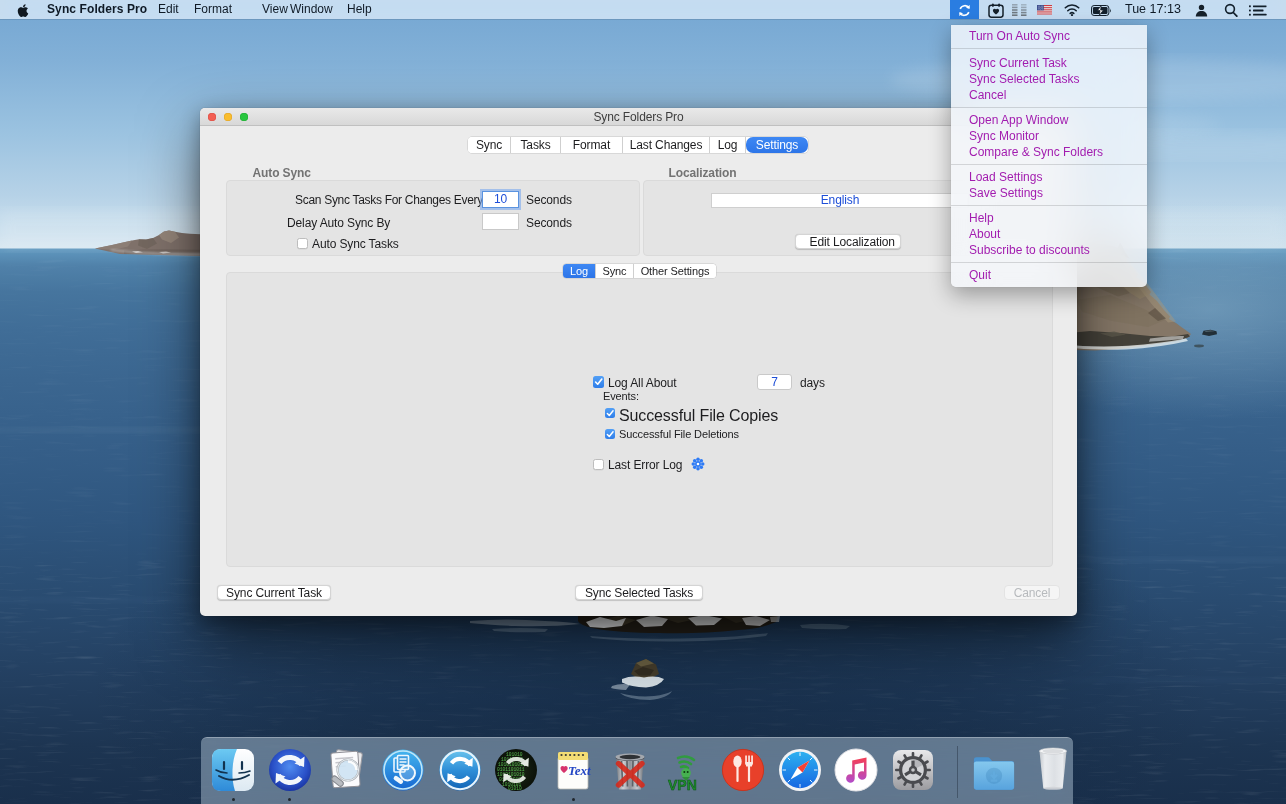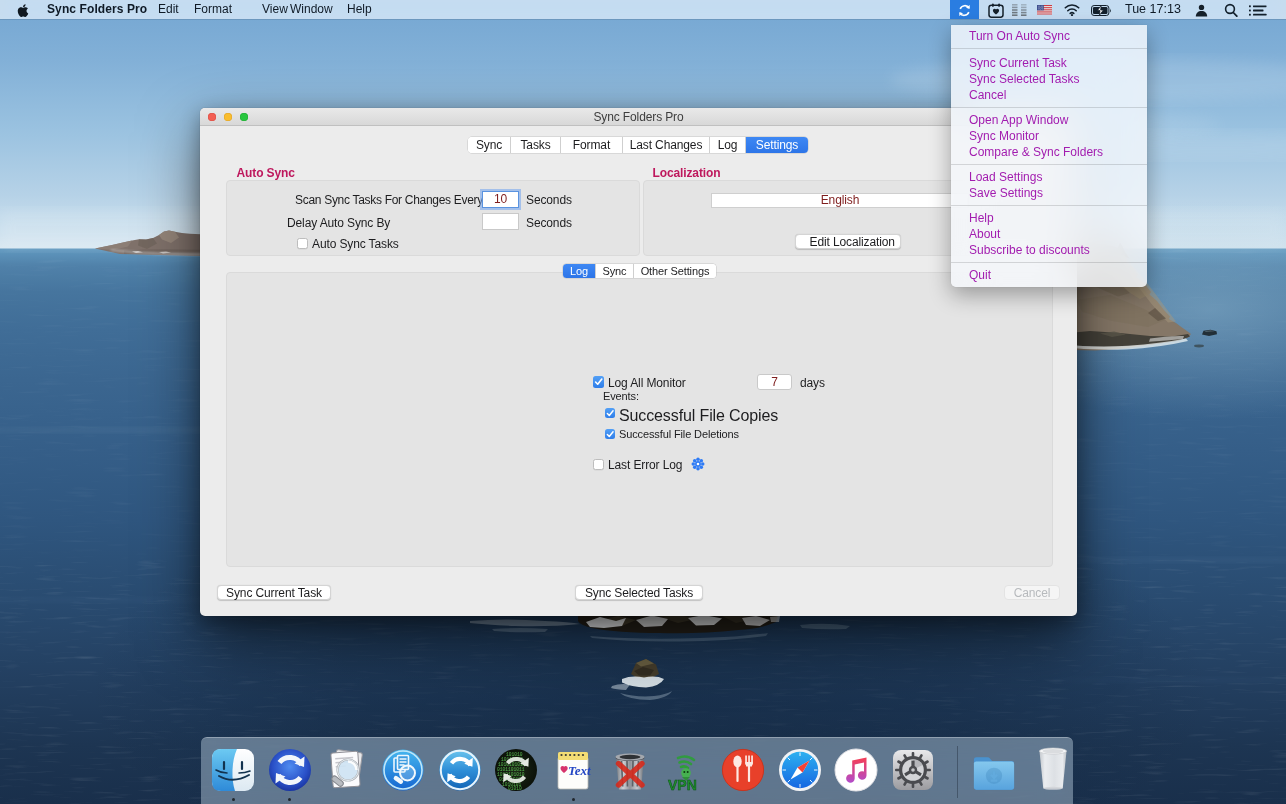--- a/index.html
+++ b/index.html
@@ -37,42 +37,42 @@
     box-shadow:0 24px 60px rgba(0,0,0,0.55), 0 6px 20px rgba(0,0,0,0.33), 0 0 1px rgba(0,0,0,0.4);
     z-index:10; font-size:12px; color:#1d1d1f; letter-spacing:-0.12px; }
   #titlebar { position:absolute; left:0; top:0; width:877px; height:18px;
     background:linear-gradient(#e9e9e9,#d8d8d8); border-bottom:1px solid #c0c0c0;
     border-radius:5px 5px 0 0; }
   #titlebar .tl { position:absolute; top:5px; width:8px; height:8px; border-radius:50%; }
   #title { position:absolute; left:0; right:0; top:0; height:18px; line-height:19px;
     text-align:center; color:#3e3e3e; font-size:12px; }
 
   .groupbox { position:absolute; background:#e4e4e4; border:1px solid #dadada; border-radius:4px; }
-  .grouplabel { position:absolute; font-weight:bold; color:#be185d; }
+  .grouplabel { position:absolute; font-weight:bold; color:#737373;margin-left:16px; }
 
   
   #tabs { position:absolute; left:268px; top:29px; height:16px; display:flex;
     border-radius:4px; box-shadow:0 0 0 0.5px #c3c3c3; background:#fff; }
   #tabs .tab { height:16px; line-height:16px; text-align:center; background:#fff;
     border-right:1px solid #cfcfcf; font-size:12px; }
   #tabs .tab:first-child { border-radius:4px 0 0 4px; }
   #tabs .tab:last-child  { border-radius:0 4px 4px 0; border-right:none; }
   #tabs .tab.sel { background:linear-gradient(#3e88f4,#2d75e8); color:#fff; }
 
   
   #seg { position:absolute; left:363px; top:156px; height:14px; display:flex;
     border-radius:3.5px; box-shadow:0 0 0 0.5px #c3c3c3; background:#fff; z-index:3; }
   #seg .s { height:14px; line-height:14px; text-align:center; background:#fff;
     border-right:1px solid #cfcfcf; font-size:11px; }
   #seg .s:first-child { border-radius:3.5px 0 0 3.5px; }
   #seg .s:last-child  { border-radius:0 3.5px 3.5px 0; border-right:none; }
   #seg .s.sel { background:linear-gradient(#3e88f4,#2d75e8); color:#fff; }
 
   .tfield { position:absolute; background:#fff; border:1px solid #c9c9c9;
-    text-align:center; font-size:12px; line-height:15px; color:#7f1d1d; }
+    text-align:center; font-size:12px; line-height:15px; color:#1d4ed8; }
   .btn { position:absolute; background:#fff; border:0.5px solid #d4d4d4; border-radius:4px;
     text-align:center; font-size:12px; color:#1d1d1f;
     box-shadow:0 0.5px 1px rgba(0,0,0,0.18); }
   .cb { position:absolute; border-radius:2.5px; }
   .cb.off { background:#fff; border:1px solid #bdbdbd; box-shadow:0 0.5px 0.5px rgba(0,0,0,0.08); }
   .cb.on  { background:linear-gradient(#53a0f6,#2e7de9); }
   .cb.on svg { position:absolute; left:0; top:0; }
   .lbl { position:absolute; white-space:nowrap; }
 
   
@@ -339,21 +339,21 @@
     <div class="tl" style="left:40.3px; background:#28c63f; box-shadow:inset 0 0 0 0.5px #1eaa32;"></div>
     <div id="title">Sync Folders Pro</div>
   </div>
 
   <div id="tabs">
     <div class="tab" style="width:43px;">Sync</div>
     <div class="tab" style="width:50px;">Tasks</div>
     <div class="tab" style="width:62px;">Format</div>
     <div class="tab" style="width:87px;">Last Changes</div>
     <div class="tab" style="width:36px;">Log</div>
-    <div class="tab sel" style="width:62px;">Settings</div>
+    <div class="tab sel" style="width:62px;border-radius:7px;">Settings</div>
   </div>
 
   <div class="grouplabel" style="left:36.5px; top:58px;">Auto Sync</div>
   <div class="groupbox" style="left:26px; top:72px; width:414px; height:76px;"></div>
   <div class="lbl" style="left:95px; top:85px; letter-spacing:-0.3px;">Scan Sync Tasks For Changes Every</div>
   <div class="tfield" style="left:282px; top:82.5px; width:37px; height:17px;
        border:1px solid #5a93e0; box-shadow:0 0 0 2px rgba(122,168,238,0.6);">10</div>
   <div class="lbl" style="left:326px; top:85px;">Seconds</div>
   <div class="lbl" style="left:87px; top:107.5px;">Delay Auto Sync By</div>
   <div class="tfield" style="left:282px; top:105px; width:37px; height:17px;"></div>
@@ -371,21 +371,21 @@
     <div class="s sel" style="width:33px;">Log</div>
     <div class="s" style="width:38px;">Sync</div>
     <div class="s" style="width:82px;">Other Settings</div>
   </div>
 
   <div class="cb on" style="left:392.5px; top:268px; width:11.5px; height:11.5px;">
     <svg width="11.5" height="11.5" viewBox="0 0 12 12">
         <polyline points="2.7,6.3 4.9,8.6 9.2,3.2" fill="none" stroke="#fff" stroke-width="1.7" stroke-linecap="round" stroke-linejoin="round"></polyline>
       </svg>
   </div>
-  <div class="lbl" style="left:408px; top:267.5px;">Log All Monitor</div>
+  <div class="lbl" style="left:408px; top:267.5px;">Log All About</div>
   <div class="tfield" style="left:557px; top:265.5px; width:35px; height:16px; border-radius:3px;">7</div>
   <div class="lbl" style="left:600px; top:267.5px;">days</div>
   <div class="lbl" style="left:403px; top:281.5px; font-size:11px;">Events:</div>
   <div class="cb on" style="left:404.5px; top:299.5px; width:10.5px; height:10.5px;">
     <svg width="10.5" height="10.5" viewBox="0 0 12 12">
         <polyline points="2.7,6.3 4.9,8.6 9.2,3.2" fill="none" stroke="#fff" stroke-width="1.7" stroke-linecap="round" stroke-linejoin="round"></polyline>
       </svg>
   </div>
   <div class="lbl" style="left:419px; top:299px; font-size:16px;">Successful File Copies</div>
   <div class="cb on" style="left:404.5px; top:320.5px; width:10.5px; height:10.5px;">

